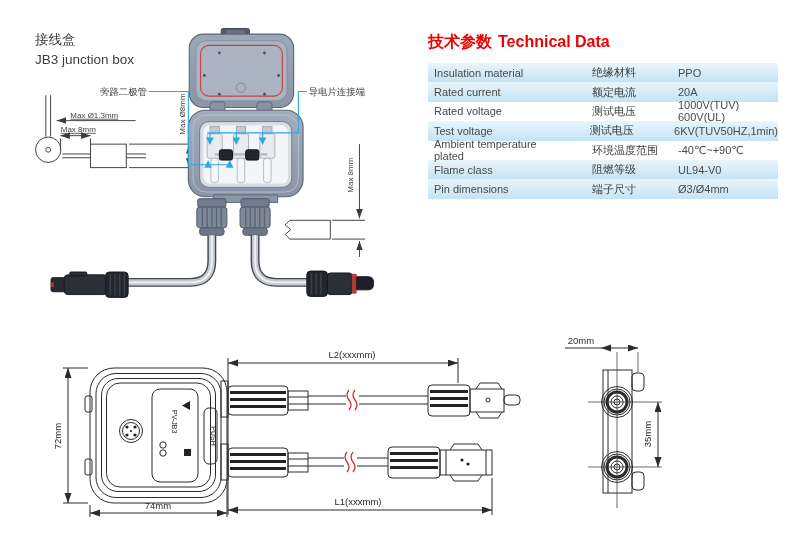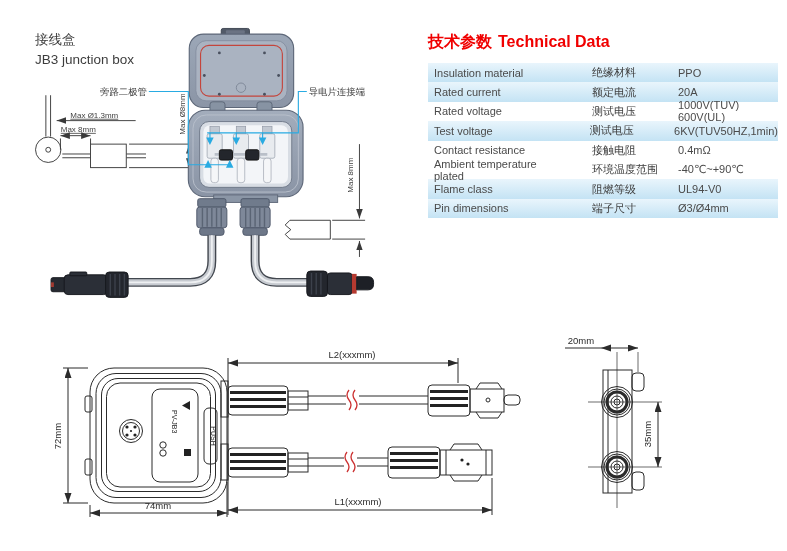--- a/index.html
+++ b/index.html
@@ -220,25 +220,20 @@
         <div class="c1">Rated voltage</div>
         <div class="c2">测试电压</div>
         <div class="c3">1000V(TUV)  600V(UL)</div>
       </div>
       <div class="trow blue">
         <div class="c1">Test voltage</div>
         <div class="c2">测试电压</div>
         <div class="c3">6KV(TUV50HZ,1min)</div>
       </div>
       <div class="trow white">
-        <div class="c1">Contact resistance</div>
-        <div class="c2">接触电阻</div>
-        <div class="c3">0.4mΩ</div>
-      </div>
-      <div class="trow white">
         <div class="c1">Ambient temperature plated</div>
         <div class="c2">环境温度范围</div>
         <div class="c3">-40℃~+90℃</div>
       </div>
       <div class="trow blue">
         <div class="c1">Flame class</div>
         <div class="c2">阻燃等级</div>
         <div class="c3">UL94-V0</div>
       </div>
       <div class="trow blue">

